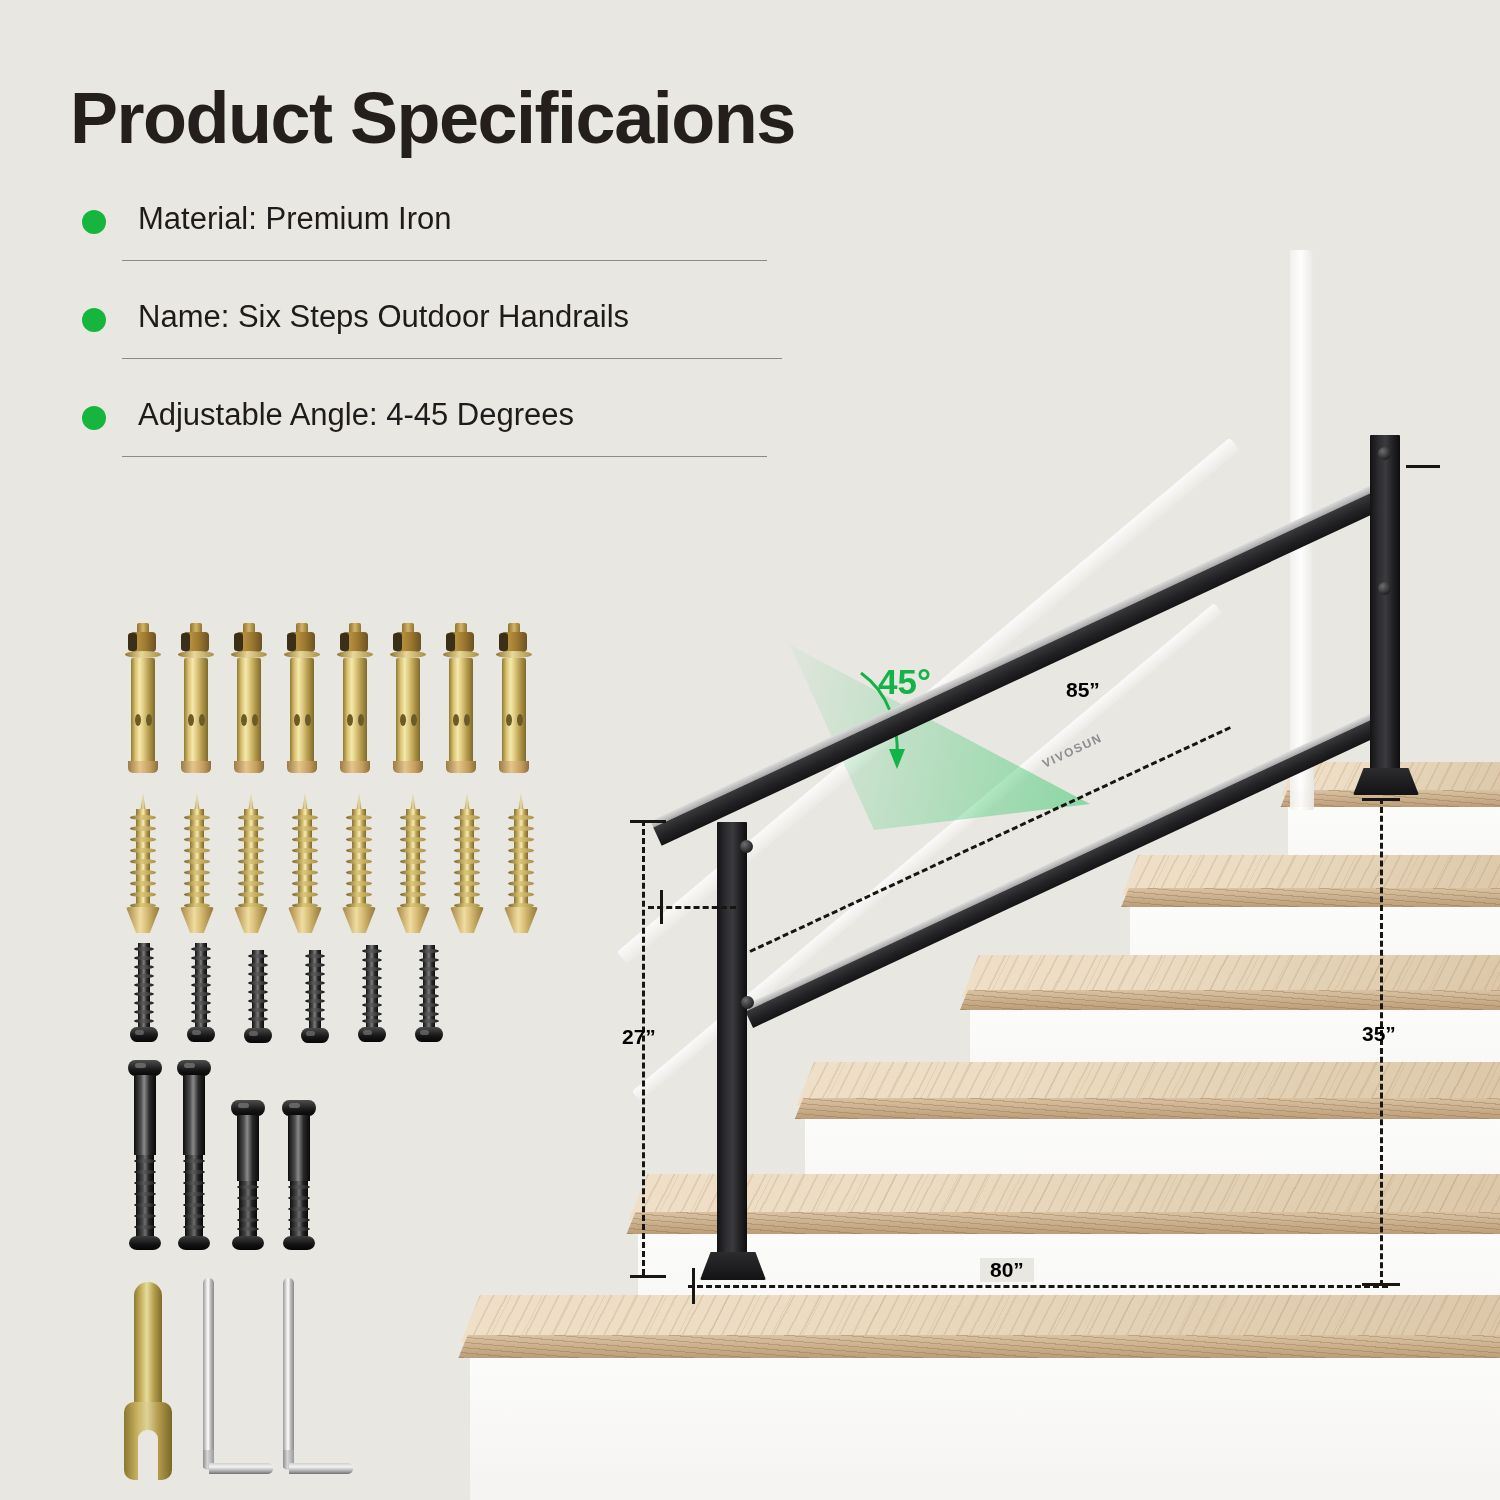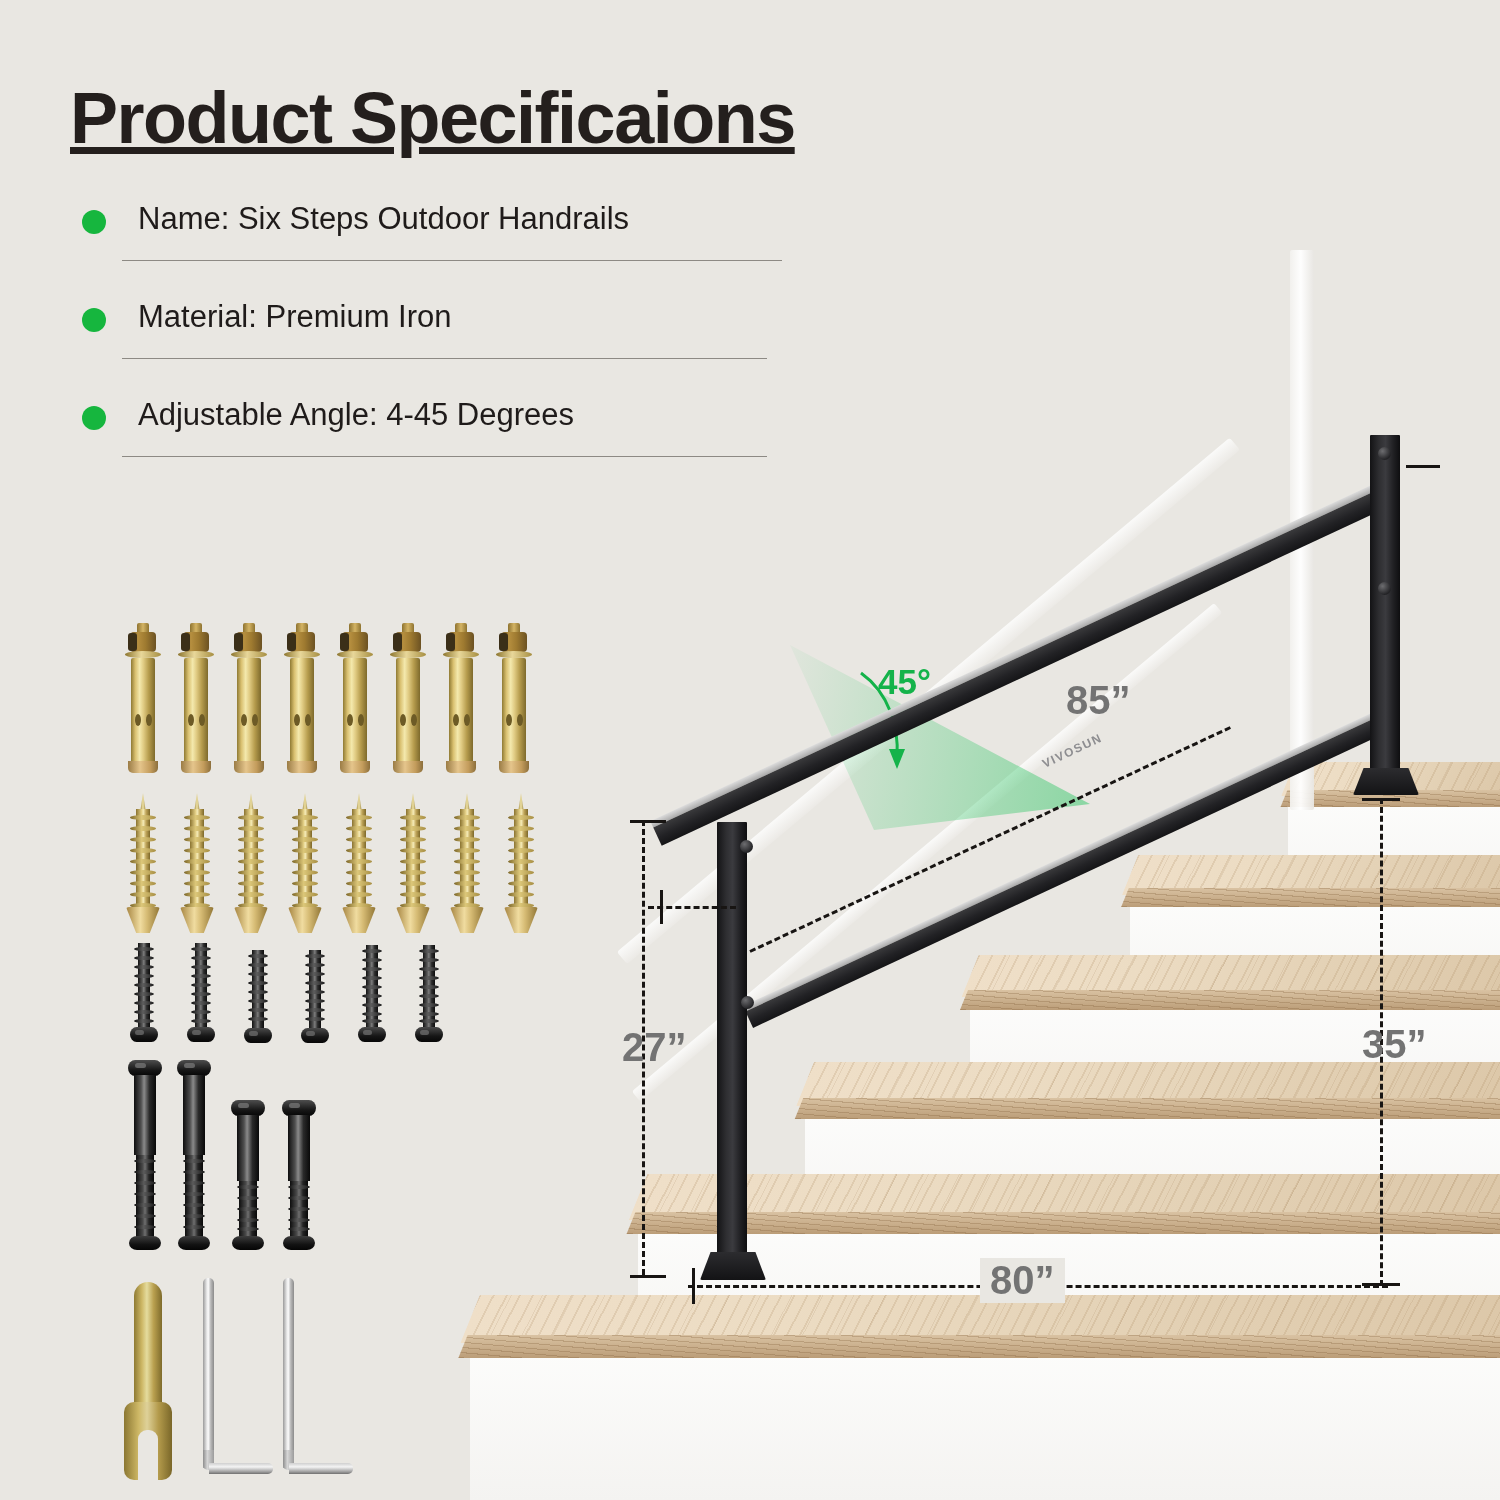--- a/index.html
+++ b/index.html
@@ -11,21 +11,20 @@
     position:relative;
   }
   #root{position:absolute;inset:0;}
 
   
   .page-title{
     position:absolute;left:70px;top:82px;
     font-size:72px;font-weight:bold;color:#241f1d;
     letter-spacing:-1.5px;line-height:1;
     white-space:nowrap;
-    text-decoration:underline;
   }
 
   
   .spec-list{position:absolute;left:72px;top:198px;width:700px;}
   .spec-row{position:relative;height:98px;}
   .spec-bullet{
     position:absolute;left:10px;top:12px;
     width:24px;height:24px;border-radius:50%;
     background:#16b63e;
   }
@@ -219,49 +218,49 @@
     position:absolute;
     background:linear-gradient(100deg,rgba(60,200,110,.05),rgba(60,200,110,.55));
     clip-path:polygon(0 0,100% 86%,28% 100%);
   }
   .angle-label{
     position:absolute;font-size:35px;font-weight:bold;color:#14b34a;margin-top:32px;
   }
   .angle-arrow{position:absolute;width:60px;height:110px;}
 
   
-  .dim-label{position:absolute;font-size:40px;font-weight:bold;color:#737373;white-space:nowrap;}
+  .dim-label{position:absolute;font-size:21px;font-weight:bold;color:#000000;white-space:nowrap;}
   .dash-h{position:absolute;height:0;border-top:3px dashed #181513;}
   .dash-v{position:absolute;width:0;border-left:3px dashed #181513;}
   .tick-v{position:absolute;width:3px;background:#181513;}
   .tick-h{position:absolute;height:3px;background:#181513;}
   .brand{
     position:absolute;font-size:12px;font-weight:bold;color:#8d8d90;
     letter-spacing:1.5px;transform-origin:0 0;
   }
 </style>
 </head>
 <body>
 
 <div id="root">
 
   <div class="page-title">Product Specificaions</div>
 
   <div class="spec-list">
 
     <div class="spec-row">
       <div class="spec-bullet"></div>
+      <div class="spec-text">Material: Premium Iron</div>
+      <div class="spec-rule" style="width:645px;"></div>
+    </div>
+
+    <div class="spec-row">
+      <div class="spec-bullet"></div>
       <div class="spec-text">Name: Six Steps Outdoor Handrails</div>
       <div class="spec-rule" style="width:660px;"></div>
-    </div>
-
-    <div class="spec-row">
-      <div class="spec-bullet"></div>
-      <div class="spec-text">Material: Premium Iron</div>
-      <div class="spec-rule" style="width:645px;"></div>
     </div>
 
     <div class="spec-row">
       <div class="spec-bullet"></div>
       <div class="spec-text">Adjustable Angle: 4-45 Degrees</div>
       <div class="spec-rule" style="width:645px;"></div>
     </div>
 
 
   </div>

